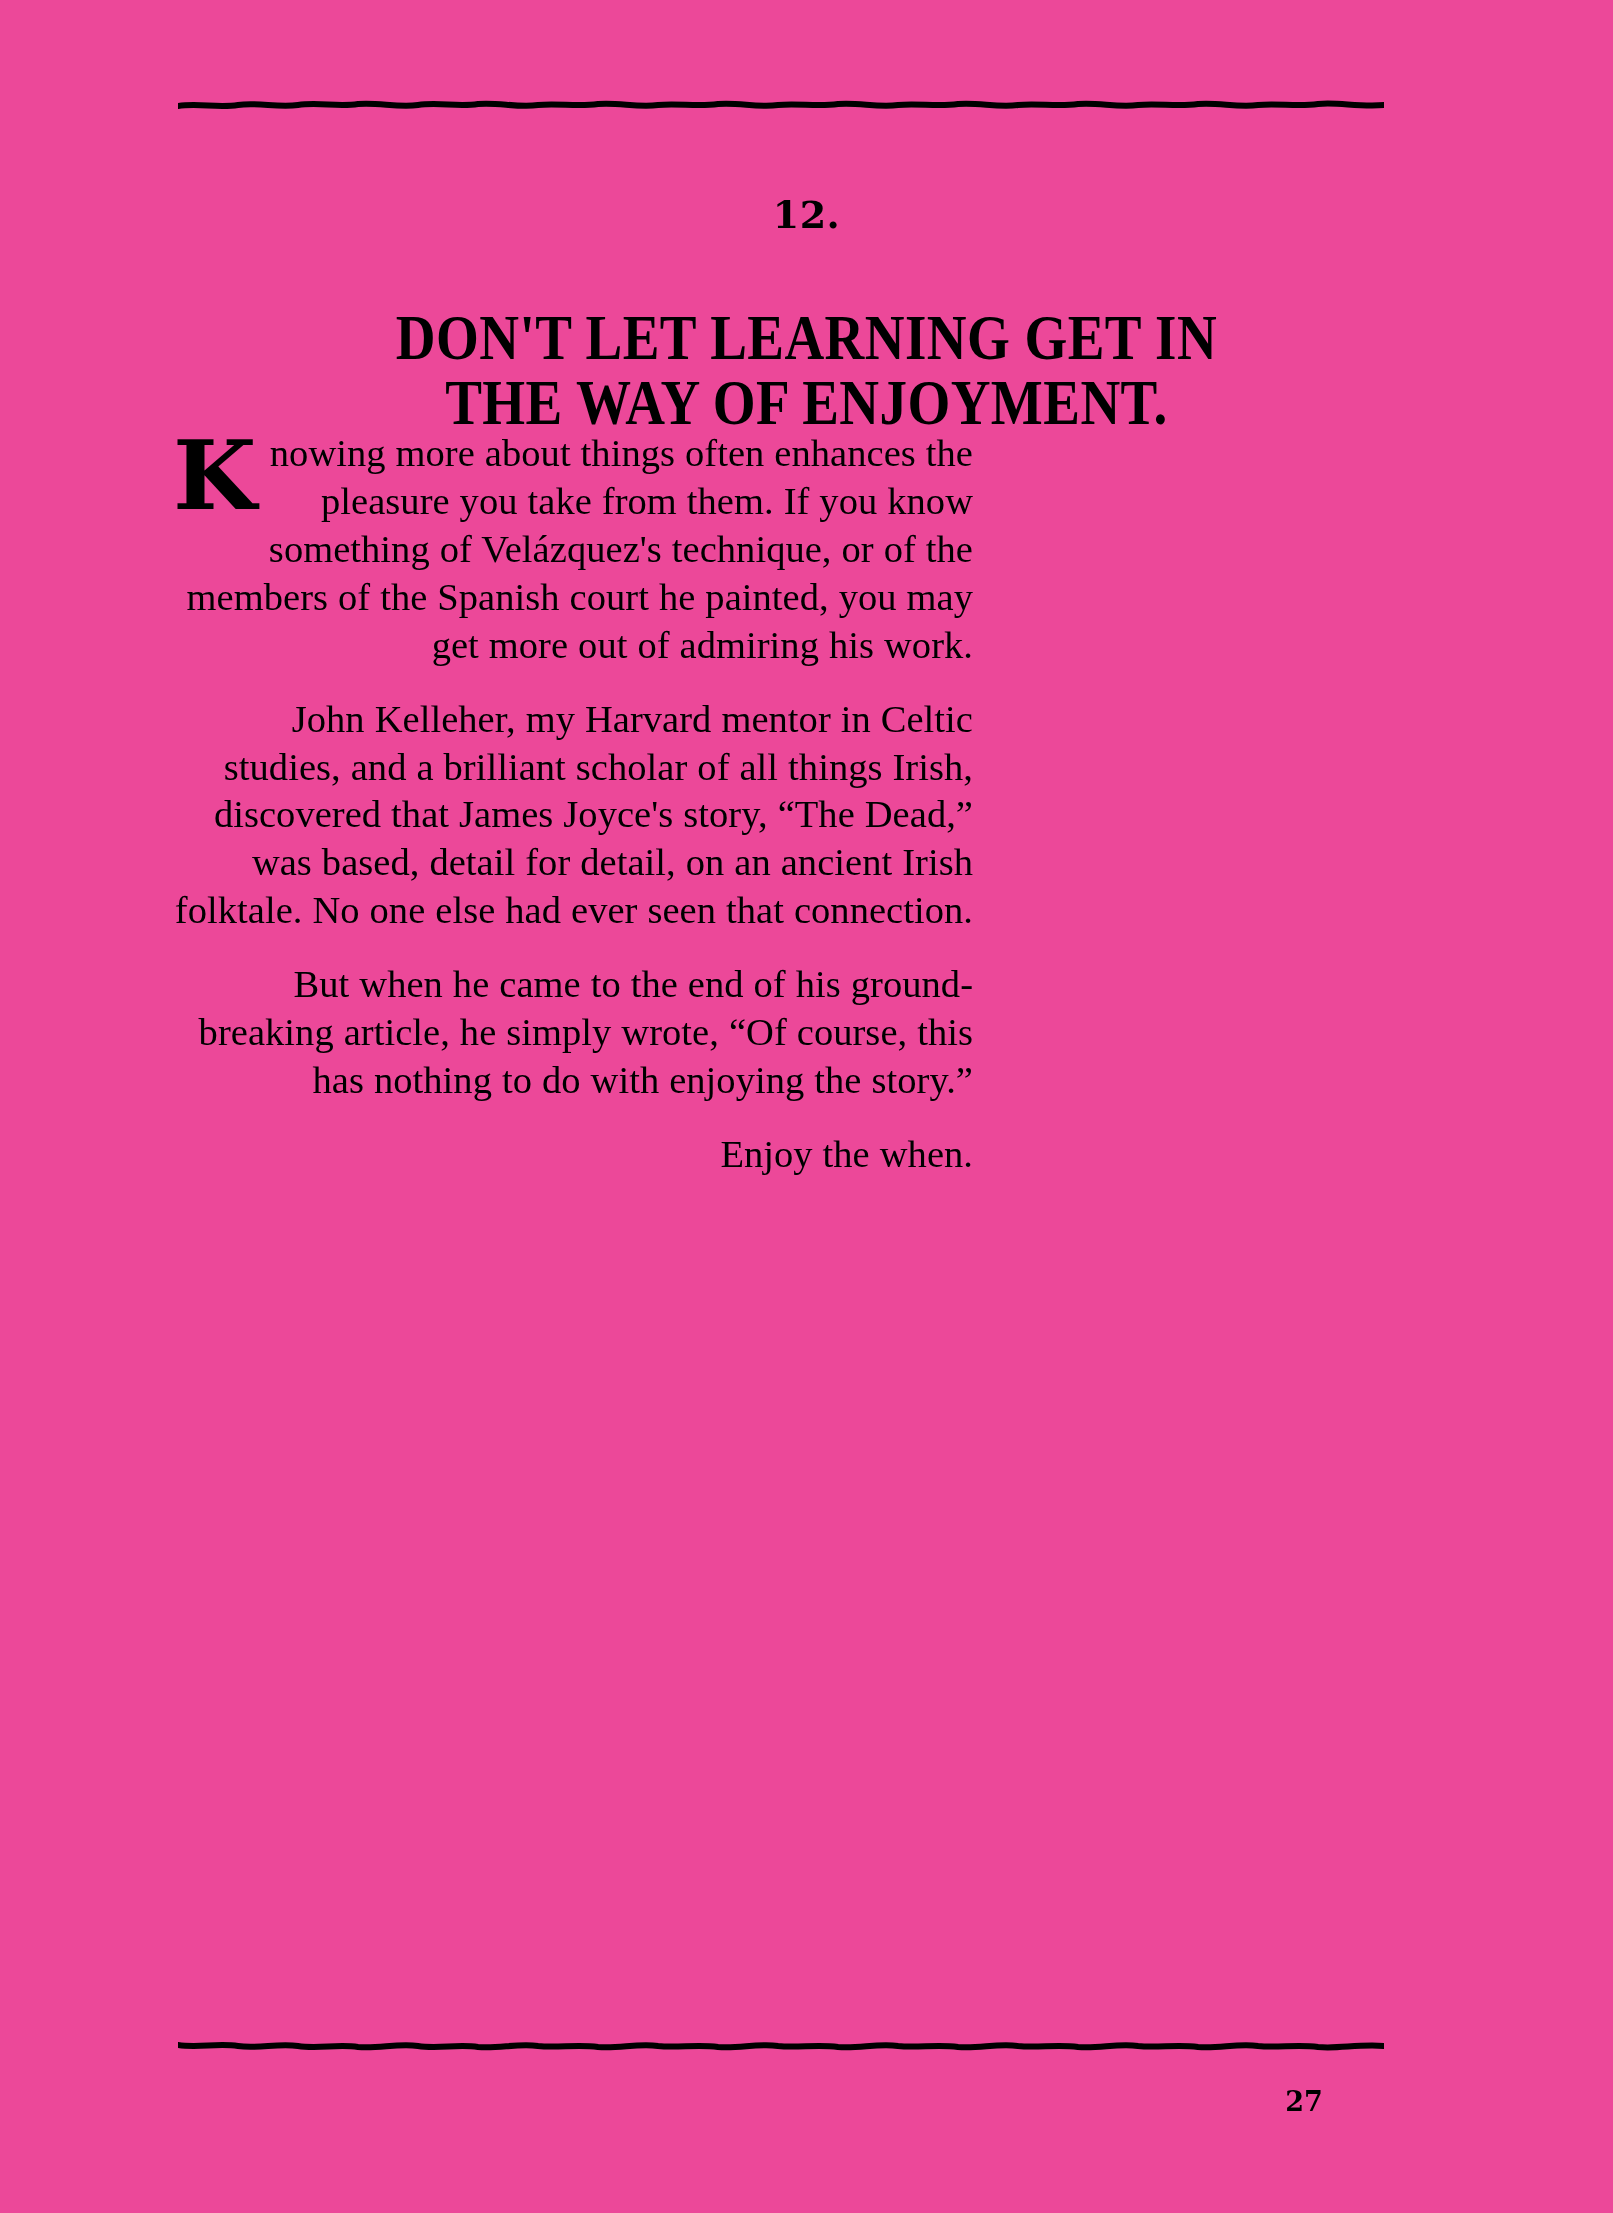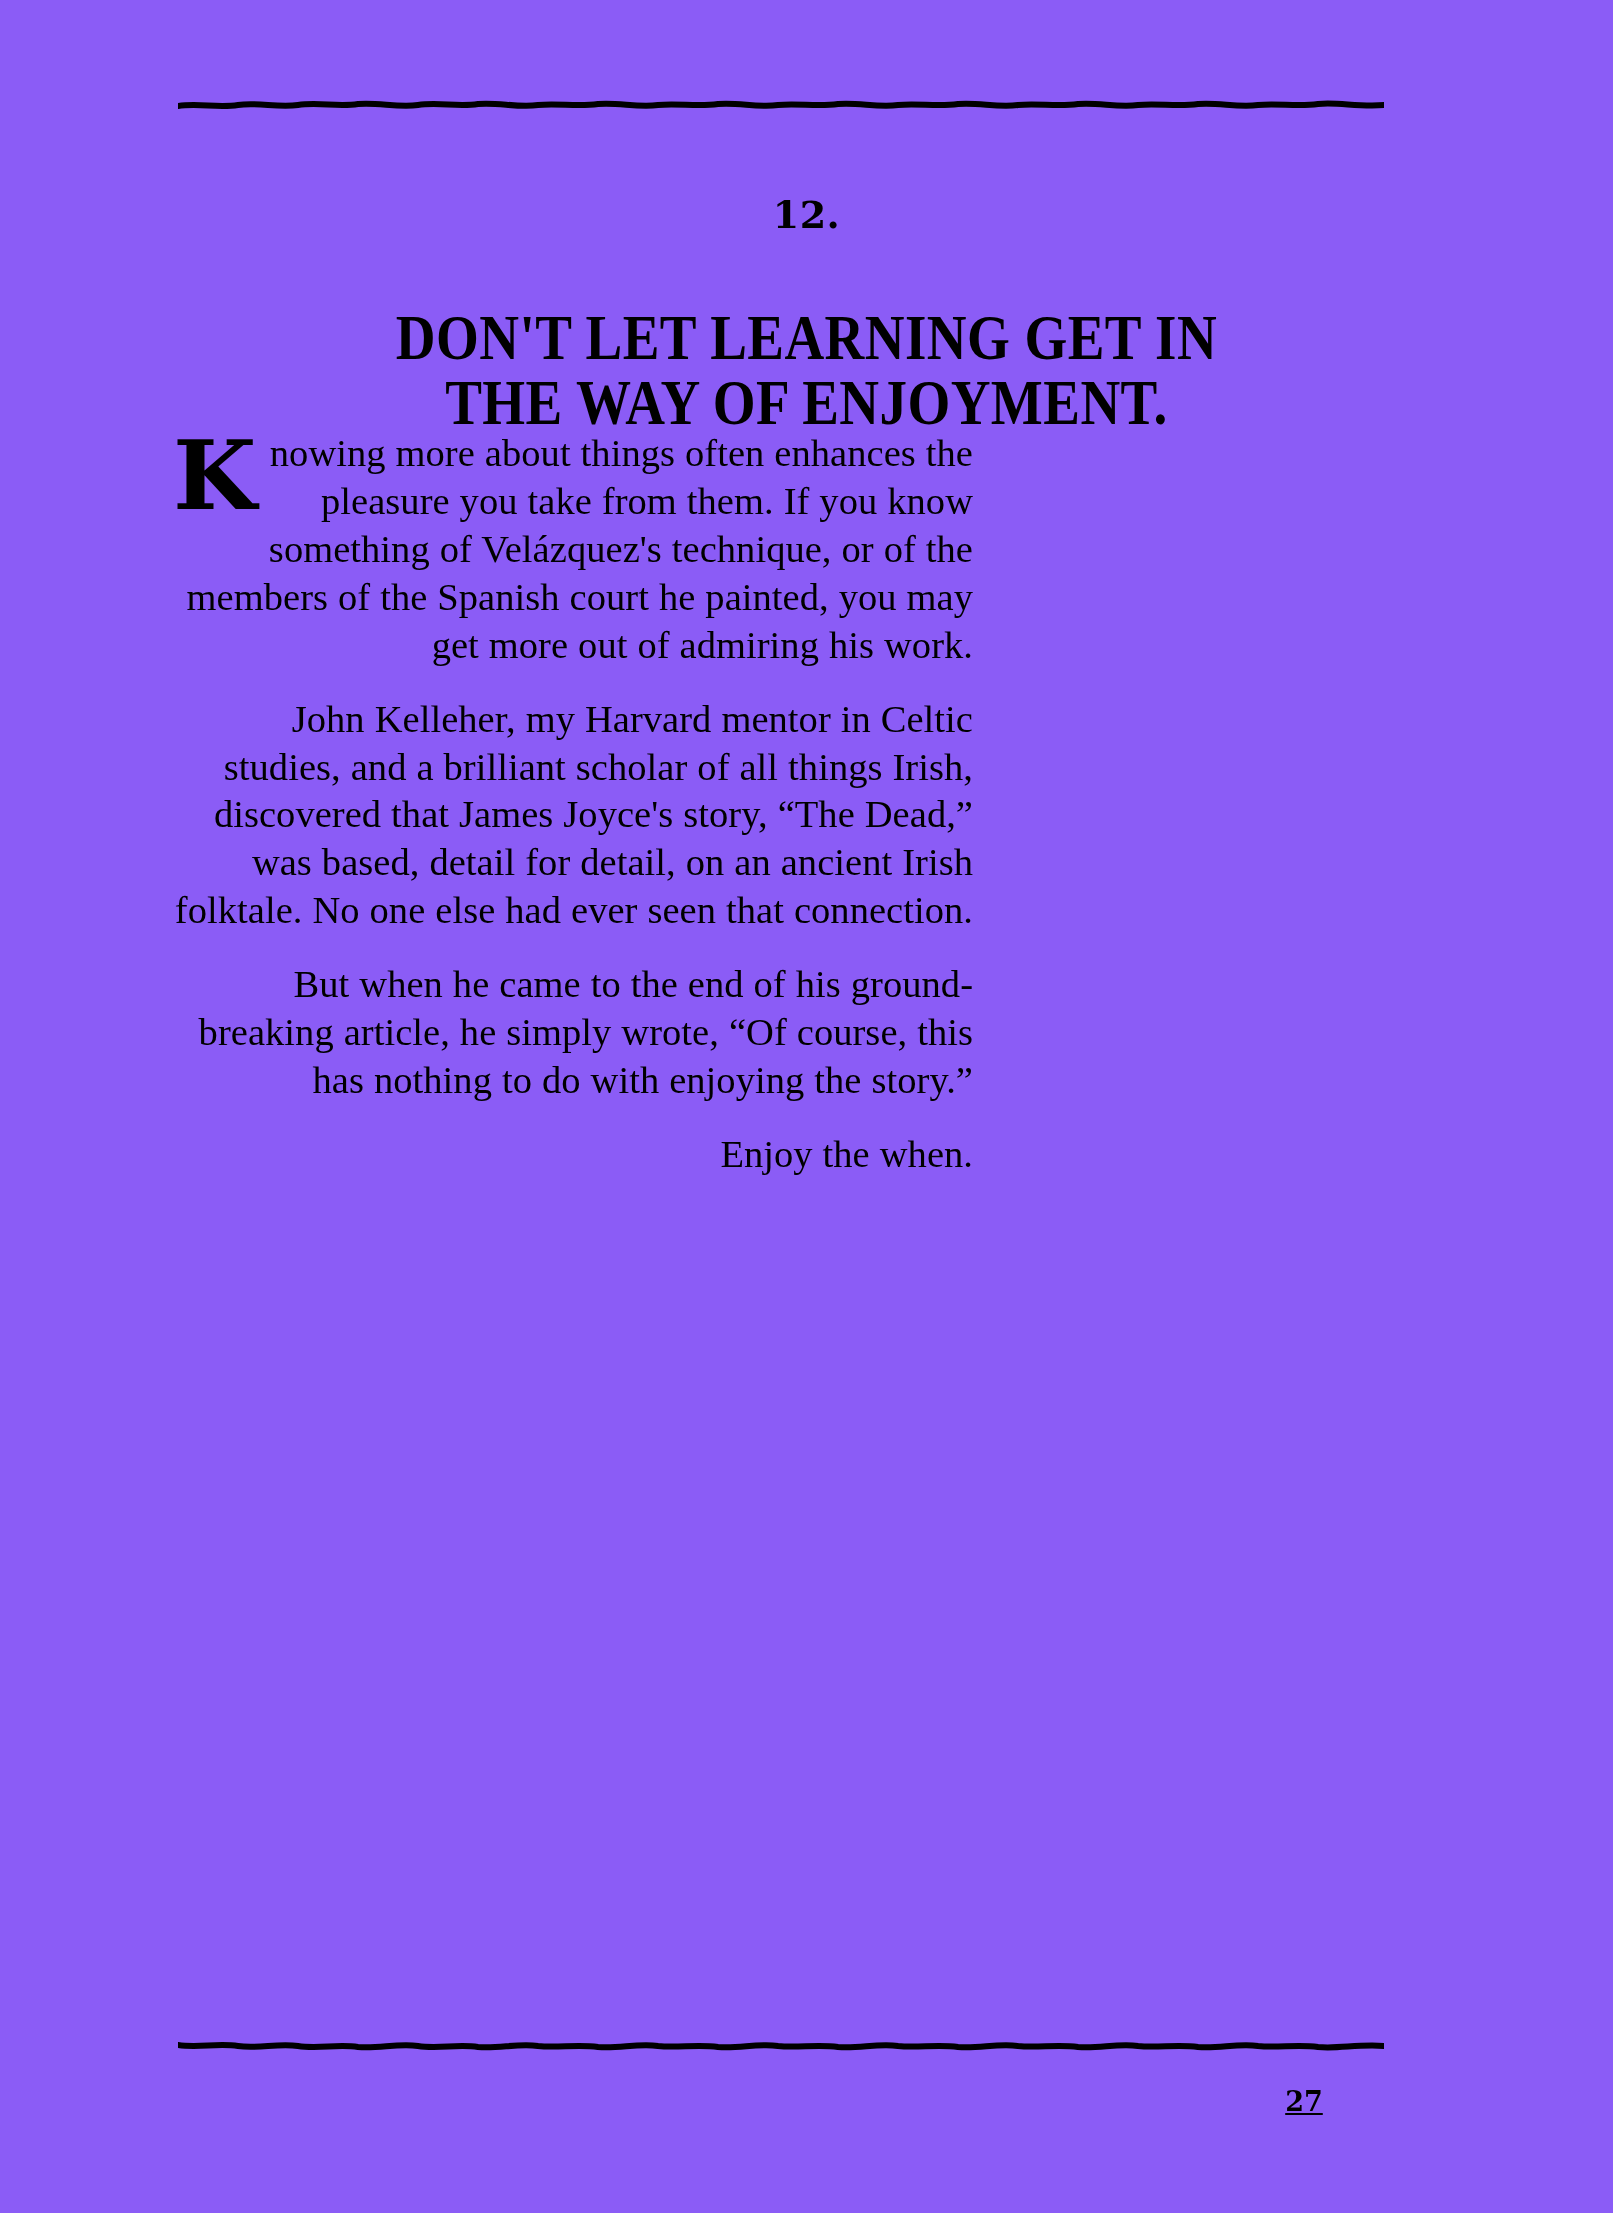--- a/index.html
+++ b/index.html
@@ -9,21 +9,21 @@
   }
   body {
     font-family: "Liberation Serif", "DejaVu Serif", serif;
     color: #000000;
   }
 
   .page {
     position: relative;
     width: 1613px;
     height: 2213px;
-    background: #8b5cf6;
+    background: #ec4899;
     margin: 0 auto;
     overflow: hidden;
     box-sizing: border-box;
   }
 
   
   .rule {
     position: absolute;
     left: 178px;
     width: 1206px;
@@ -100,21 +100,20 @@
   .page-number {
     position: absolute;
     top: 2088px;
     left: 1224px;
     width: 160px;
     text-align: center;
     font-family: "DejaVu Serif", "Liberation Serif", serif;
     font-weight: 700;
     font-size: 27px;
     line-height: 1;
-    text-decoration: underline;
   }
 </style>
 </head>
 <body>
 
 <div class="page">
 
   <div class="rule rule-top">
     <svg viewBox="0 0 1206 14" preserveAspectRatio="none" aria-hidden="true">
       <path d="M0,8 C20,5 40,10 60,7 C80,4 100,10 120,7 C140,4 160,9 180,6 C200,4 220,10 240,7

